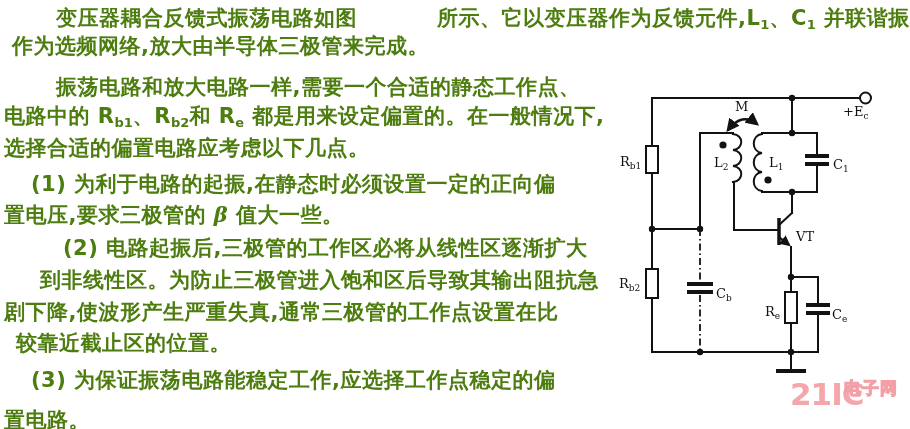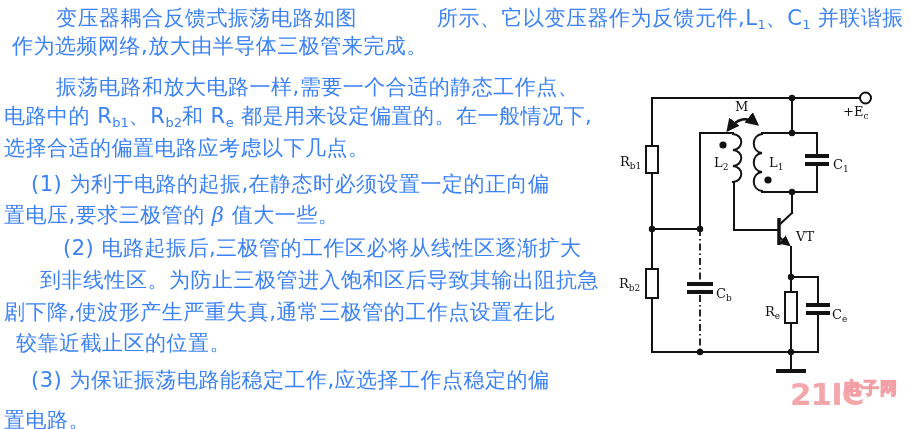--- a/index.html
+++ b/index.html
@@ -4,22 +4,22 @@
 <style>
   html,body { margin:0; padding:0; background:#e8e8e8; }
   .page {
     position:relative; width:910px; height:429px;
     background:#ffffff; overflow:hidden;
     font-family:"DejaVu Sans","Liberation Sans",sans-serif;
   }
   
   .tline {
     position:absolute; white-space:nowrap;
-    font-size:21px; line-height:24px; font-weight:400;
-    color:#3b82f6; letter-spacing:0.5px;
+    font-size:21px; line-height:24px; font-weight:700;
+    color:#4d7c0f; letter-spacing:0.5px;
     font-family:"DejaVu Sans","Liberation Sans",sans-serif;
   }
   .tline .sub { font-size:13px; vertical-align:-4px; letter-spacing:0; }
   .tline .gap { display:inline-block; height:1px; }
   .tline .it  { font-style:italic; font-family:"DejaVu Serif","Liberation Serif",serif; }
   
   .circuit { position:absolute; left:610px; top:80px; }
   .circuit .wire   { stroke:#121212; stroke-width:2; fill:none; stroke-linecap:square; }
   .circuit .thick  { stroke:#121212; stroke-width:4; fill:none; stroke-linecap:butt; }
   .circuit .dashdot{ stroke:#121212; stroke-width:1.8; fill:none; stroke-dasharray:7 3 1.5 3; }

